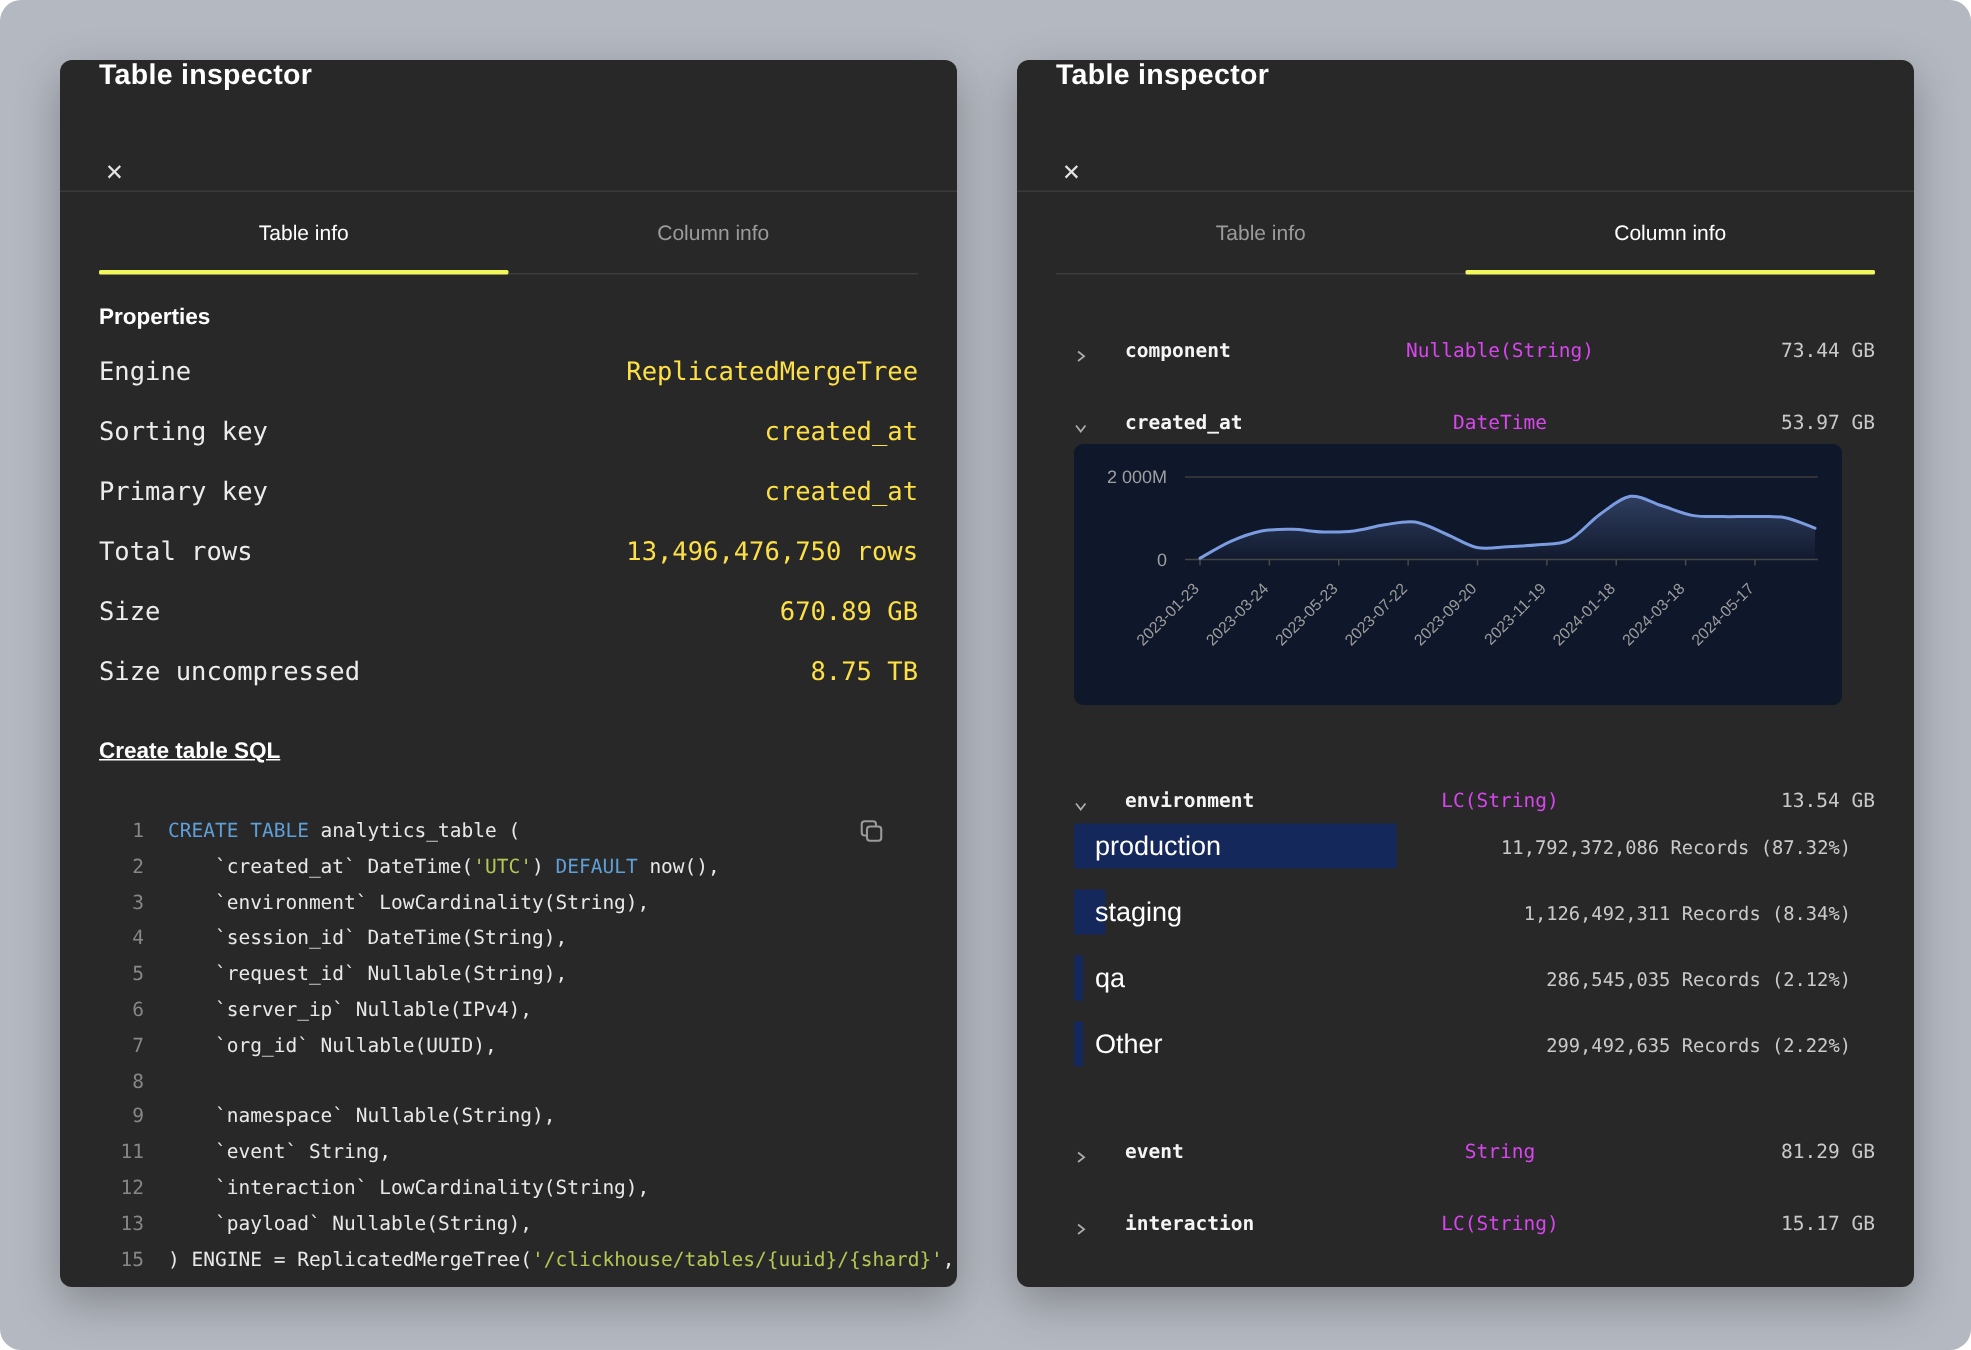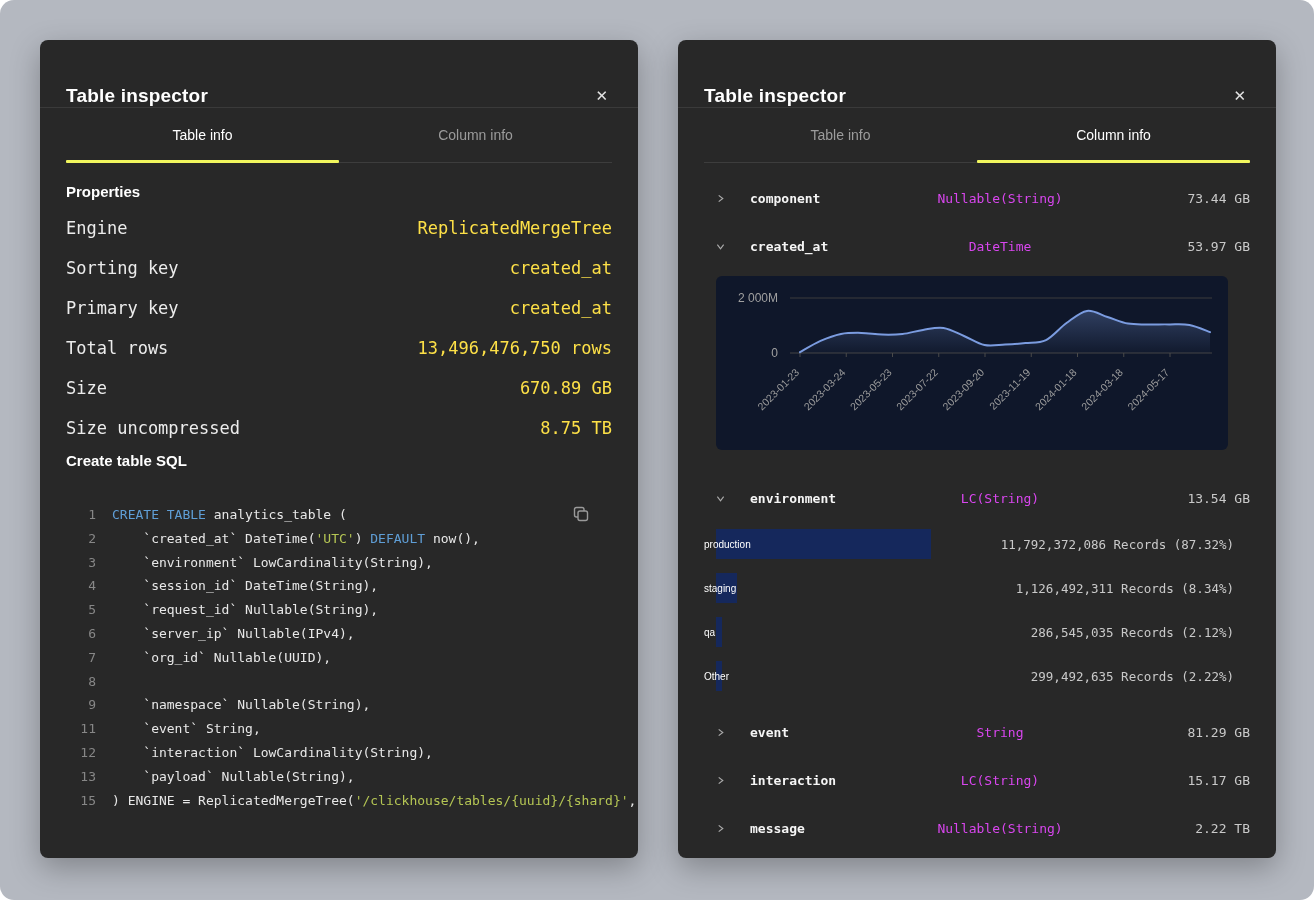--- a/index.html
+++ b/index.html
@@ -9,22 +9,22 @@
   .panel {
     position: absolute; top: 40px; width: 598px; height: 818px;
     background: #282828; border-radius: 8px; overflow: hidden;
     box-shadow: 0 10px 30px rgba(0,0,0,.28);
     color: #e8e8e8;
   }
   .panel.left { left: 40px; }
   .panel.right { left: 678px; }
 
   .panel-header {
-    height: 68px; display: flex; align-items: flex-end; justify-content: space-between;
-    padding: 0 26px; border-bottom: 1px solid #3a3a3a;
+    height: 88px; display: flex; align-items: flex-start; justify-content: space-between;
+    padding: 0 26px; border-bottom: 1px solid #3a3a3a; flex-direction: column;
   }
   .panel-title { font-size: 19px; font-weight: bold; color: #ffffff; letter-spacing: .2px; }
   .close-btn { color: #e3e3e3; font-size: 15px; line-height: 1; cursor: pointer; padding: 4px; }
 
   .tabs { display: flex; height: 55px; padding: 0 26px; }
   .tab {
     flex: 1; position: relative; display: flex; align-items: center; justify-content: center;
     font-size: 14px; color: #9b9b9b; border-bottom: 1px solid #3d3d3d; cursor: pointer;
   }
   .tab.active { color: #ffffff; }
@@ -34,45 +34,45 @@
   }
 
   .content { padding: 0 26px; }
   .section-title { font-size: 15px; font-weight: bold; color: #ffffff; margin: 20px 0 8px; }
 
   .prop-row { display: flex; justify-content: space-between; align-items: center; height: 40px;
     font-family: "DejaVu Sans Mono", monospace; font-size: 17px; }
   .prop-key { color: #ececec; }
   .prop-val { color: #fde047; }
 
-  .sql-title { margin-top: 4px; }
+  .sql-title { margin-top: 24px; text-decoration: underline; }
   .sql-block { position: relative; margin-top: 34px; font-family: "DejaVu Sans Mono", monospace;
     font-size: 13px; line-height: 23.8px; }
   .sql-line { display: flex; white-space: pre; }
   .line-num { width: 30px; flex: none; text-align: right; color: #878787; margin-right: 16px; }
   .tok-kw { color: #5f9ed6; }
   .tok-str { color: #b5c654; }
   .tok-pl { color: #e8e8e8; }
   .copy-btn { position: absolute; right: 22px; top: 2px; width: 18px; height: 18px; cursor: pointer; color: #9a9a9a; }
 
   .col-rows { padding: 11px 26px 0; }
-  .col-row { height: 48px; display: flex; align-items: center;
+  .col-row { height: 48px; display: flex; align-items: flex-end;
     font-family: "DejaVu Sans Mono", monospace; font-size: 13px; cursor: pointer; }
   .chev { width: 46px; flex: none; display: flex; align-items: center; padding-left: 12px; color: #ababab; }
   .col-name { flex: 1; font-weight: bold; color: #f5f5f5; }
   .col-type { flex: 1; text-align: center; color: #d946ef; }
   .col-size { flex: 1; text-align: right; color: #c9c9c9; }
 
   .chart-box { margin: 6px 0 24px 12px; width: 512px; height: 174px;
     background: #0f172a; border-radius: 6px; }
 
   .dist-group { margin-bottom: 10px; }
   .dist-row { position: relative; height: 44px; display: flex; align-items: center; }
   .dist-bar { position: absolute; left: 12px; top: 7px; height: 30px; background: #15285c; }
-  .dist-label { position: relative; font-size: 10px; color: #ffffff; }
+  .dist-label { position: relative; margin-left: 26px; font-size: 18px; color: #ffffff; }
   .dist-count { position: absolute; right: 16px; font-family: "DejaVu Sans Mono", monospace;
     font-size: 12.5px; color: #c9c9c9; }
 
   svg text { font-family: "Liberation Sans", sans-serif; }
 </style>
 </head>
 <body>
 
 <div class="backdrop">
 

